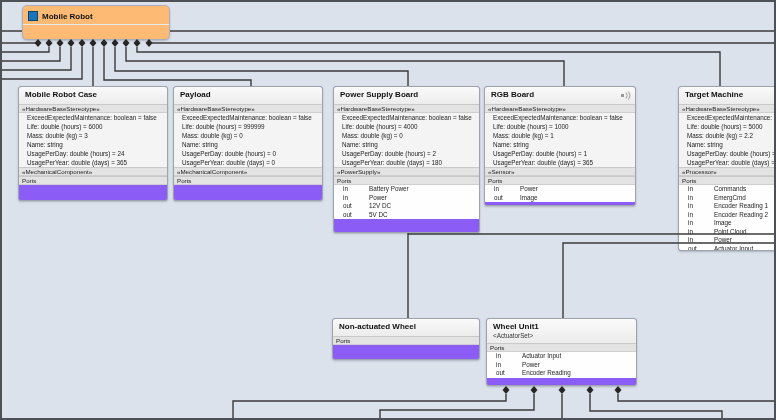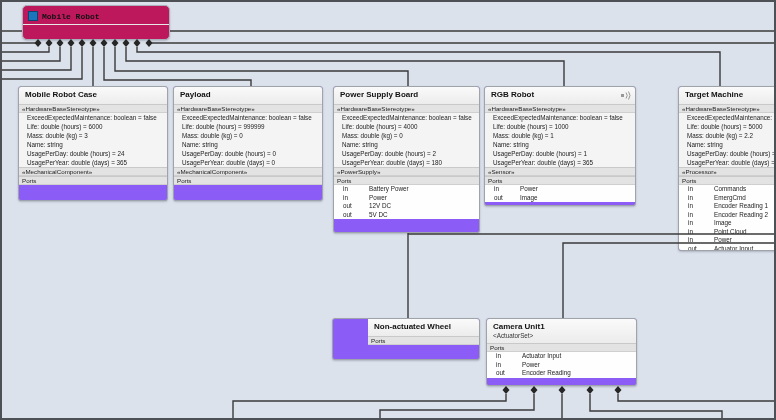--- a/index.html
+++ b/index.html
@@ -33,21 +33,21 @@
     white-space:nowrap;
   }
   .props{background:#f4f4f4;}
   .prop-row{
     height:9px;line-height:9px;font-size:6.3px;color:#222;
     padding-left:8px;white-space:nowrap;
   }
   .port-row{height:8.5px;line-height:8.5px;font-size:6.3px;color:#222;white-space:nowrap;background:#fefefe;}
   .port-dir{display:inline-block;width:26px;padding-left:9px;color:#222;}
   
-  #blk-mobile-robot{border-radius:5px;border:1px solid #aab0bb;background:#be185d;font-family:Liberation Mono, monospace;}
+  #blk-mobile-robot{border-radius:5px;border:1px solid #aab0bb;background:#fdba74;}
   #blk-mobile-robot .rb-header{
     display:flex;align-items:center;gap:4px;height:16px;padding:2px 4px 0 5px;
     border-bottom:1px solid #e8e8e8;
   }
   #blk-mobile-robot .rb-title{font-size:8px;font-weight:bold;color:#111;}
   .comp-icon{width:10px;height:10px;background:#1b75bc;border:1px solid #0d456f;box-sizing:border-box;}
   .badge{position:absolute;right:3px;top:4px;opacity:.75;}
 </style>
 </head>
 <body>
@@ -112,21 +112,21 @@
       </div>
       <div class="band">«PowerSupply»</div>
       <div class="band">Ports</div>
       <div class="port-row"><span class="port-dir">in</span><span>Battery Power</span></div>
       <div class="port-row"><span class="port-dir">in</span><span>Power</span></div>
       <div class="port-row"><span class="port-dir">out</span><span>12V DC</span></div>
       <div class="port-row"><span class="port-dir">out</span><span>5V DC</span></div>
     </div>
   <div class="block" id="blk-rgb-camera" style="left:484px;top:86px;width:152px;height:120px;">
       <div class="blk-header">
-        <div>RGB Robot</div>
+        <div>RGB Board</div>
         <span class="badge"><svg width="12" height="9" viewBox="0 0 12 9">
             <rect x="1" y="3" width="3" height="3" fill="#7a7a7a"></rect>
             <path d="M6 1.5 Q8.5 4.5 6 7.5" stroke="#7a7a7a" fill="none"></path>
             <path d="M8.5 0.5 Q11.5 4.5 8.5 8.5" stroke="#7a7a7a" fill="none"></path>
           </svg></span>
       </div>
       <div class="band">«HardwareBaseStereotype»</div>
       <div class="props">
         <div class="prop-row">ExceedExpectedMaintenance: boolean = false</div>
         <div class="prop-row">Life: double (hours) = 1000</div>
@@ -157,29 +157,29 @@
       <div class="band">Ports</div>
       <div class="port-row"><span class="port-dir">in</span><span>Commands</span></div>
       <div class="port-row"><span class="port-dir">in</span><span>EmergCmd</span></div>
       <div class="port-row"><span class="port-dir">in</span><span>Encoder Reading 1</span></div>
       <div class="port-row"><span class="port-dir">in</span><span>Encoder Reading 2</span></div>
       <div class="port-row"><span class="port-dir">in</span><span>Image</span></div>
       <div class="port-row"><span class="port-dir">in</span><span>Point Cloud</span></div>
       <div class="port-row"><span class="port-dir">in</span><span>Power</span></div>
       <div class="port-row"><span class="port-dir">out</span><span>Actuator Input</span></div>
     </div>
-  <div class="block" id="blk-non-actuated-wheel" style="left:332px;top:318px;width:148px;height:42px;padding-left:35px;">
+  <div class="block" id="blk-non-actuated-wheel" style="left:332px;top:318px;width:148px;height:42px;">
       <div class="blk-header">
         <div>Non-actuated Wheel</div>
       </div>
       <div class="band">Ports</div>
     </div>
   <div class="block" id="blk-wheel-unit1" style="left:486px;top:318px;width:151px;height:68px;">
       <div class="blk-header tall">
-        <div>Camera Unit1</div>
+        <div>Wheel Unit1</div>
         <div class="blk-subtitle">&lt;ActuatorSet&gt;</div>
       </div>
       <div class="band">Ports</div>
       <div class="port-row"><span class="port-dir">in</span><span>Actuator Input</span></div>
       <div class="port-row"><span class="port-dir">in</span><span>Power</span></div>
       <div class="port-row"><span class="port-dir">out</span><span>Encoder Reading</span></div>
     </div>
 
   <svg class="wires" width="776" height="420">
     <g stroke="#3a3a3a" stroke-width="1.4" fill="none">

